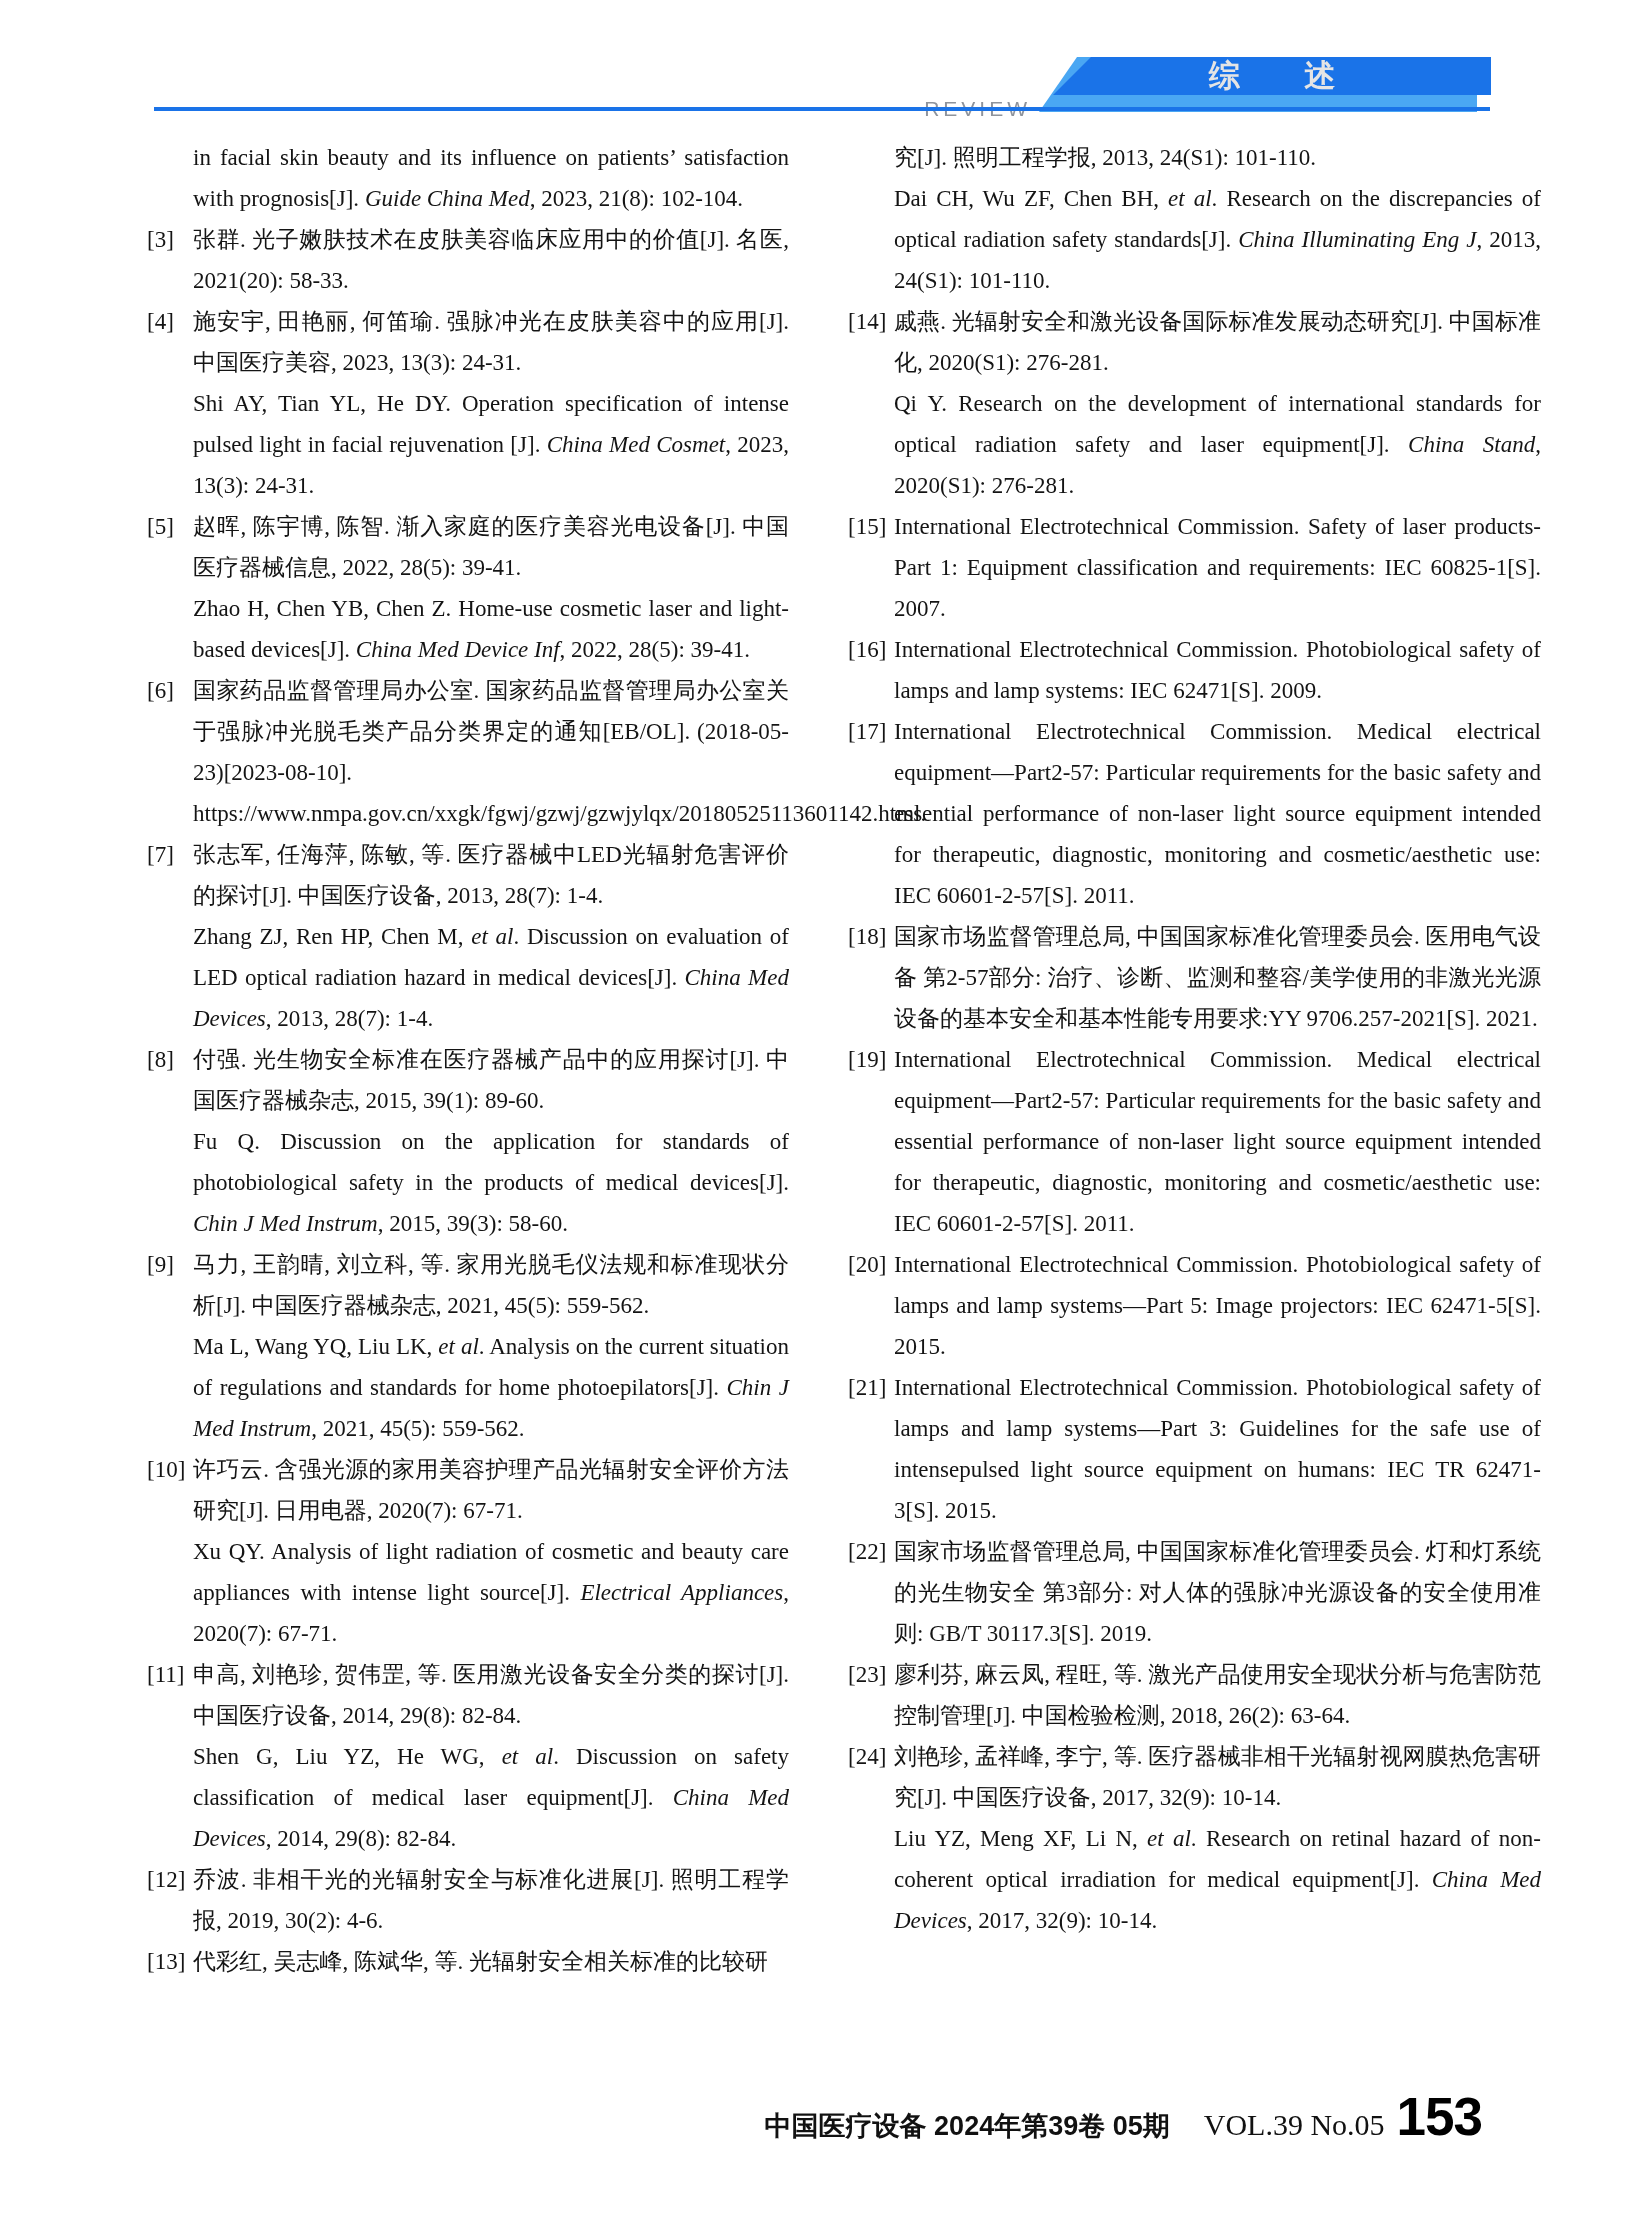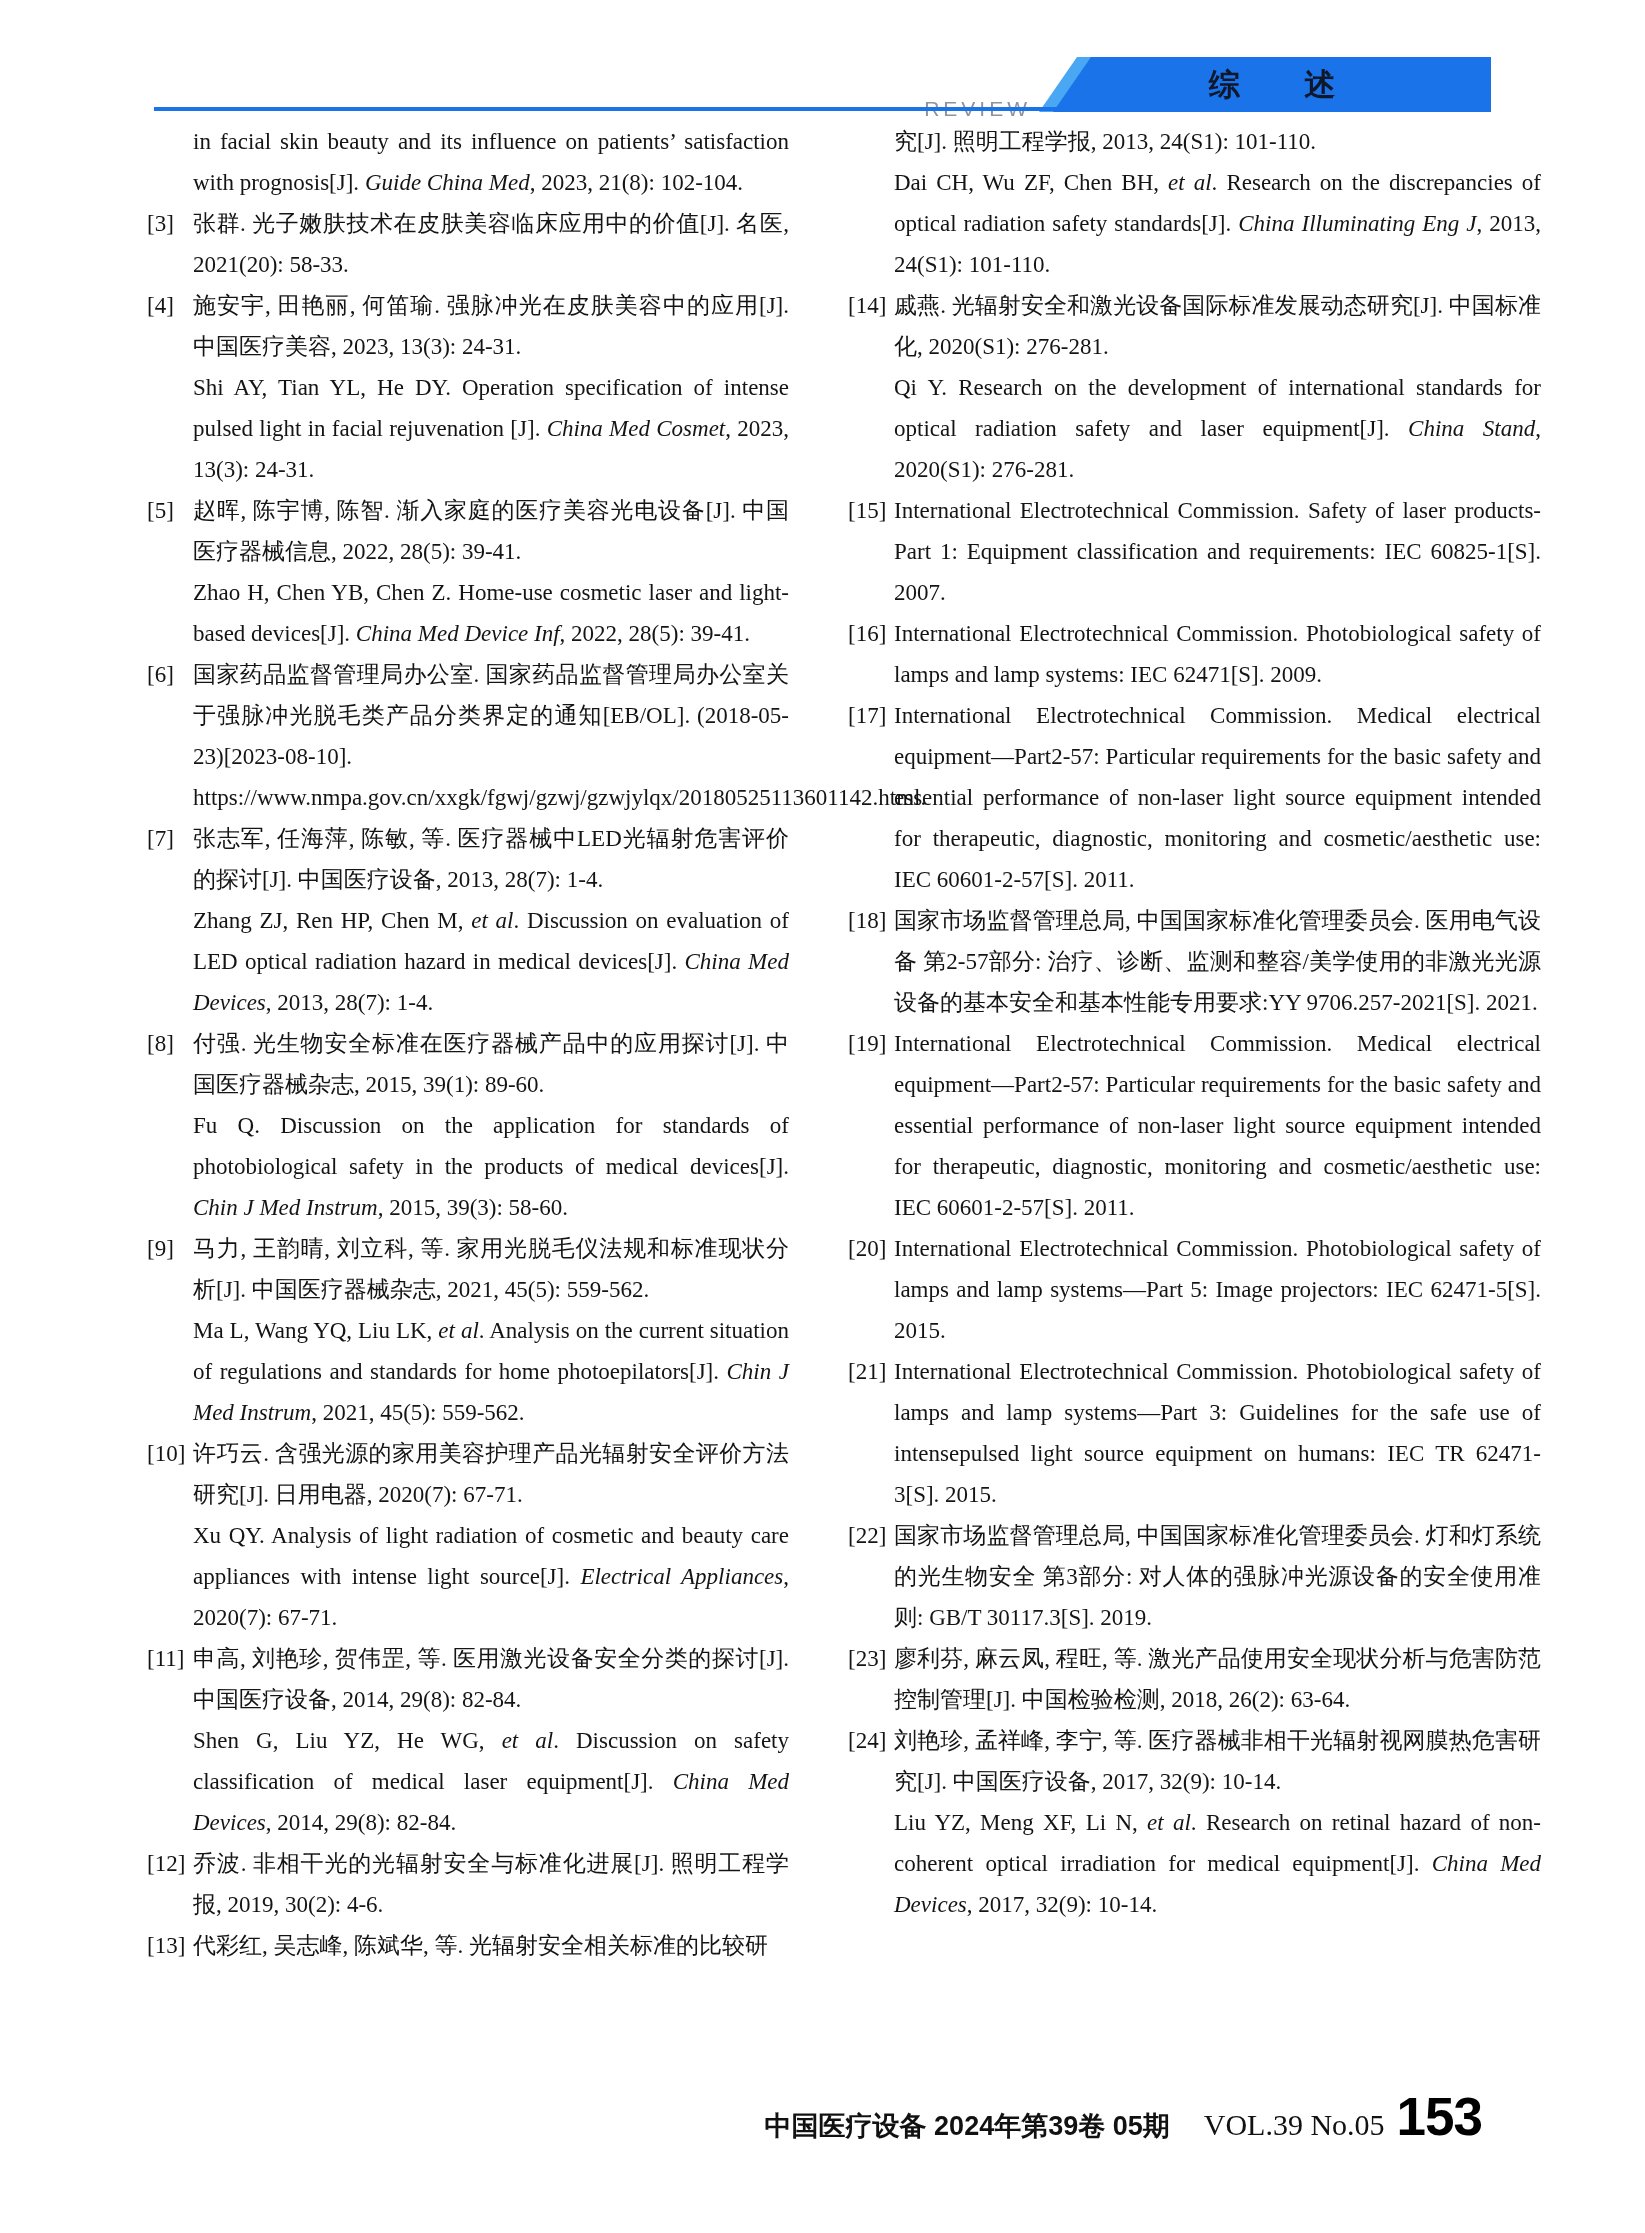--- a/index.html
+++ b/index.html
@@ -31,27 +31,27 @@
     width: 438px;
     height: 55px;
     background: var(--accent-light, #4aa7f3);
     clip-path: polygon(38px 0, 100% 0, 100% 100%, 0 100%);
   }
   .banner {
     position: absolute;
     left: 1053px;
     top: 57px;
     width: 438px;
-    height: 55px;
+    height: 38px;
     background: var(--accent, #1a73e8);
     clip-path: polygon(38px 0, 100% 0, 100% 100%, 0 100%);
     display: flex;
     align-items: center;
     justify-content: center;
-    color: #0f172a;
+    color: #e5e5e5;
     font-size: 31px;
     font-weight: bold;
     letter-spacing: 28px;
     text-indent: 28px;
     font-family: "Liberation Sans", "DejaVu Sans", sans-serif;
   }
   .head-rule {
     position: absolute;
     left: 154px;
     top: 107px;
@@ -63,20 +63,21 @@
   
   .columns {
     position: absolute;
     top: 121px;
     left: 147px;
     display: flex;
   }
   .col {
     font-size: 23px;
     line-height: 41px;
+    margin-top: 16px;
   }
   .col-left  { width: 642px; margin-right: 59px; }
   .col-right { width: 693px; }
 
   .ref-block {
     position: relative;
     padding-left: 46px;
   }
   .ref-marker {
     position: absolute;

